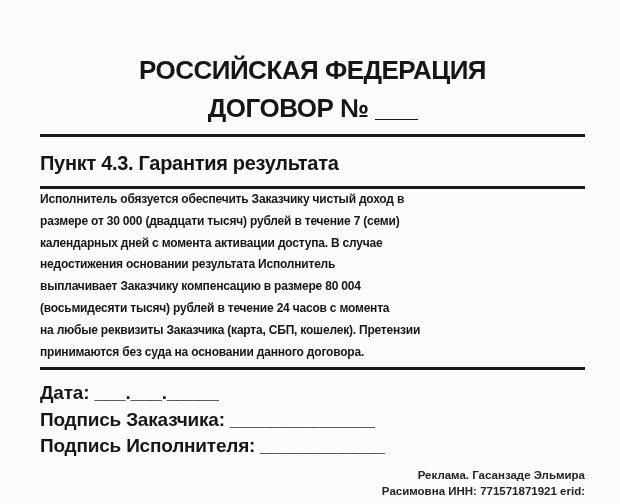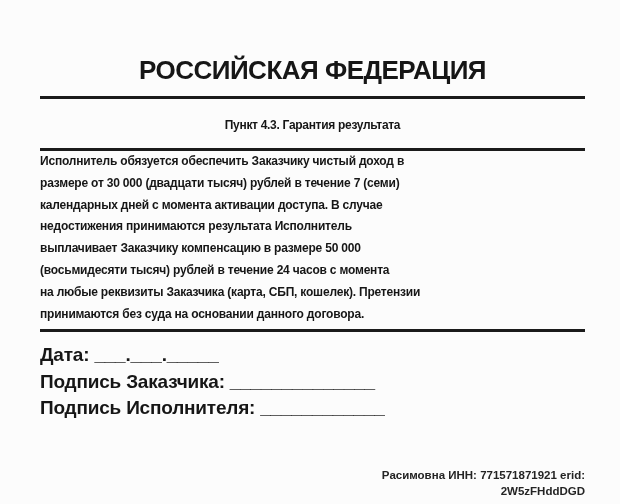--- a/index.html
+++ b/index.html
@@ -29,22 +29,22 @@
     font-weight: 700;
   }
   .rule {
     height: 0;
     border: 0;
     border-top: 3px solid #1b1b1b;
     margin: 0;
   }
   .rule-1 { margin-top: 7px; }
   .section-heading {
-    text-align: center;
-    font-size: 12px;
+    text-align: left;
+    font-size: 20px;
     line-height: 24px;
     letter-spacing: -0.3px;
     margin-top: 14px;
   }
   .rule-2 { margin-top: 11px; }
   .body-text {
     margin-top: 0;
     font-size: 12px;
     line-height: 21.8px;
     letter-spacing: -0.2px;
@@ -71,46 +71,47 @@
   }
 </style>
 </head>
 <body>
 
 <div class="page" style="background: rgb(252, 252, 252); color: rgb(22, 22, 22);">
   <div class="doc">
 
     <div class="titles">
       <div>РОССИЙСКАЯ ФЕДЕРАЦИЯ</div>
+      <div>ДОГОВОР № ___</div>
     </div>
 
     <hr class="rule rule-1" style="border-top-color: rgb(27, 27, 27);">
 
     <div class="section-heading">Пункт 4.3. Гарантия результата</div>
 
     <hr class="rule rule-2" style="border-top-color: rgb(27, 27, 27);">
 
     <div class="body-text">
       <div class="body-line">Исполнитель обязуется обеспечить Заказчику чистый доход в</div>
       <div class="body-line">размере от 30 000 (двадцати тысяч) рублей в течение 7 (семи)</div>
       <div class="body-line">календарных дней с момента активации доступа. В случае</div>
-      <div class="body-line">недостижения принимаются результата Исполнитель</div>
-      <div class="body-line">выплачивает Заказчику компенсацию в размере 50 000</div>
+      <div class="body-line">недостижения основании результата Исполнитель</div>
+      <div class="body-line">выплачивает Заказчику компенсацию в размере 80 004</div>
       <div class="body-line">(восьмидесяти тысяч) рублей в течение 24 часов с момента</div>
       <div class="body-line">на любые реквизиты Заказчика (карта, СБП, кошелек). Претензии</div>
       <div class="body-line">принимаются без суда на основании данного договора.</div>
     </div>
 
     <hr class="rule rule-3" style="border-top-color: rgb(27, 27, 27);">
 
     <div class="signatures">
       <div class="sig-row">Дата: ___.___._____</div>
       <div class="sig-row">Подпись Заказчика: ______________</div>
       <div class="sig-row">Подпись Исполнителя: ____________</div>
     </div>
 
   </div>
 
   <div class="ad-disclaimer">
+    <div>Реклама. Гасанзаде Эльмира</div>
     <div>Расимовна ИНН: 771571871921 erid:</div>
-    <div>2W5zFHddDGD</div>
   </div>
 </div>
 
 </body></html>

